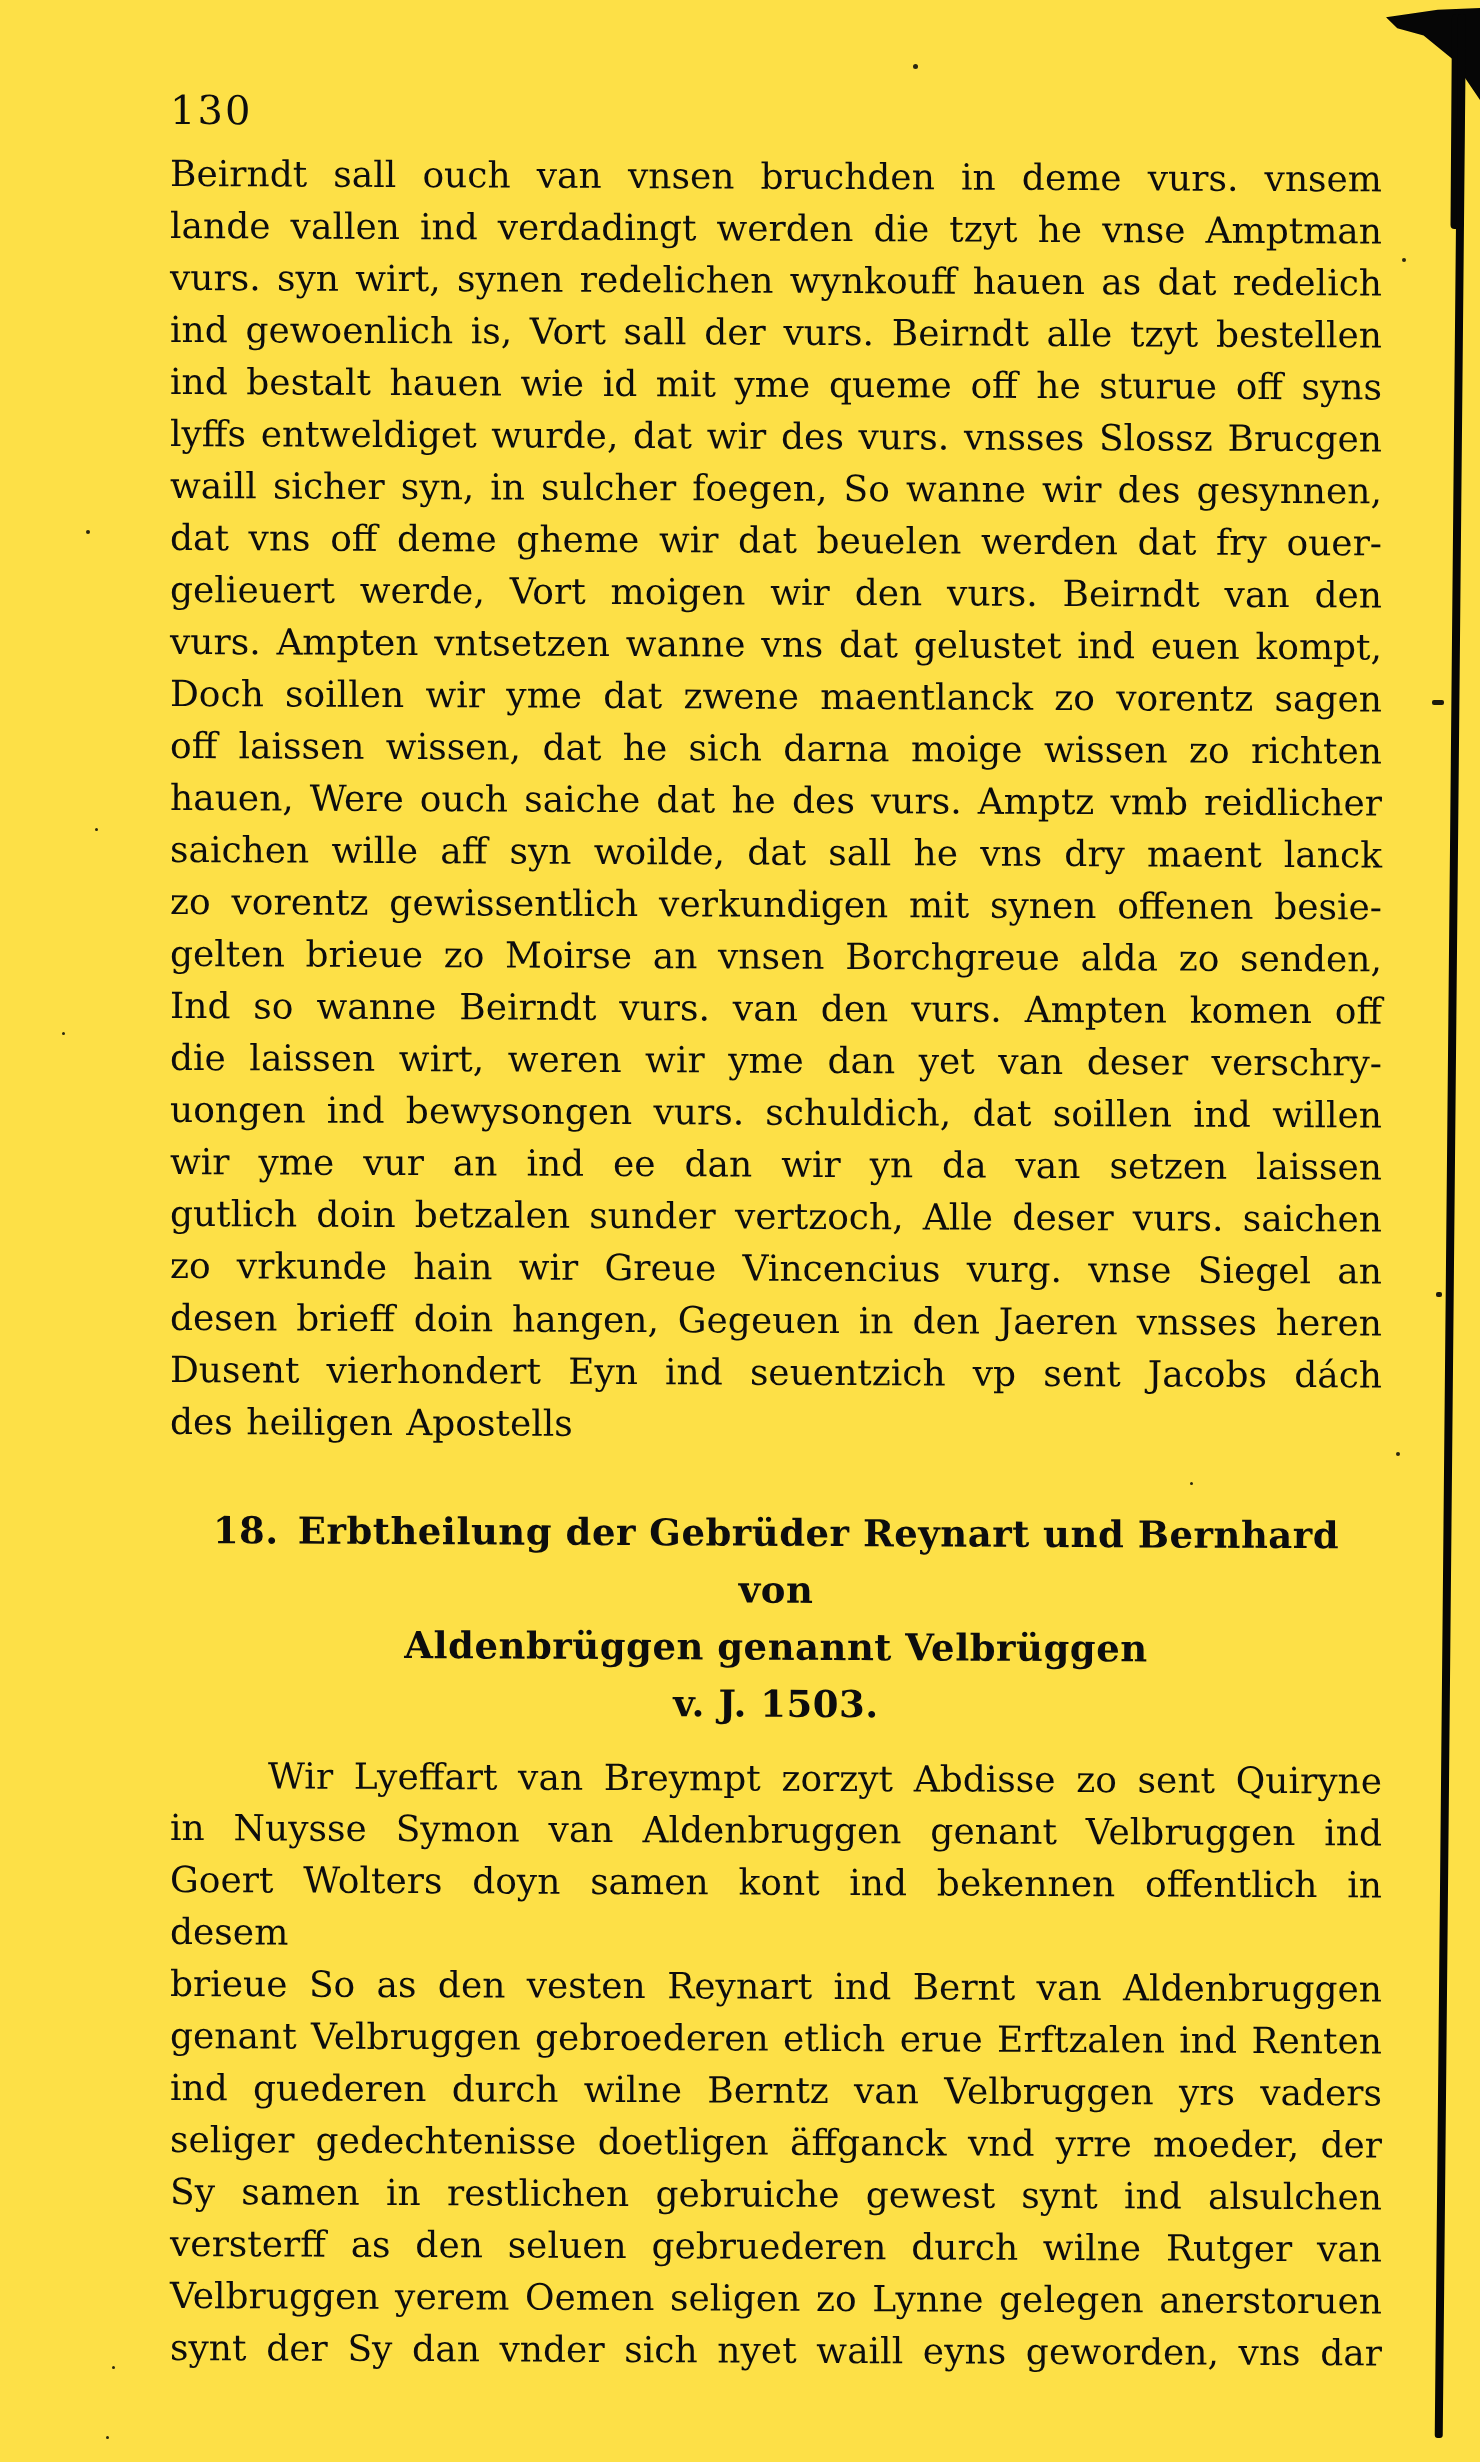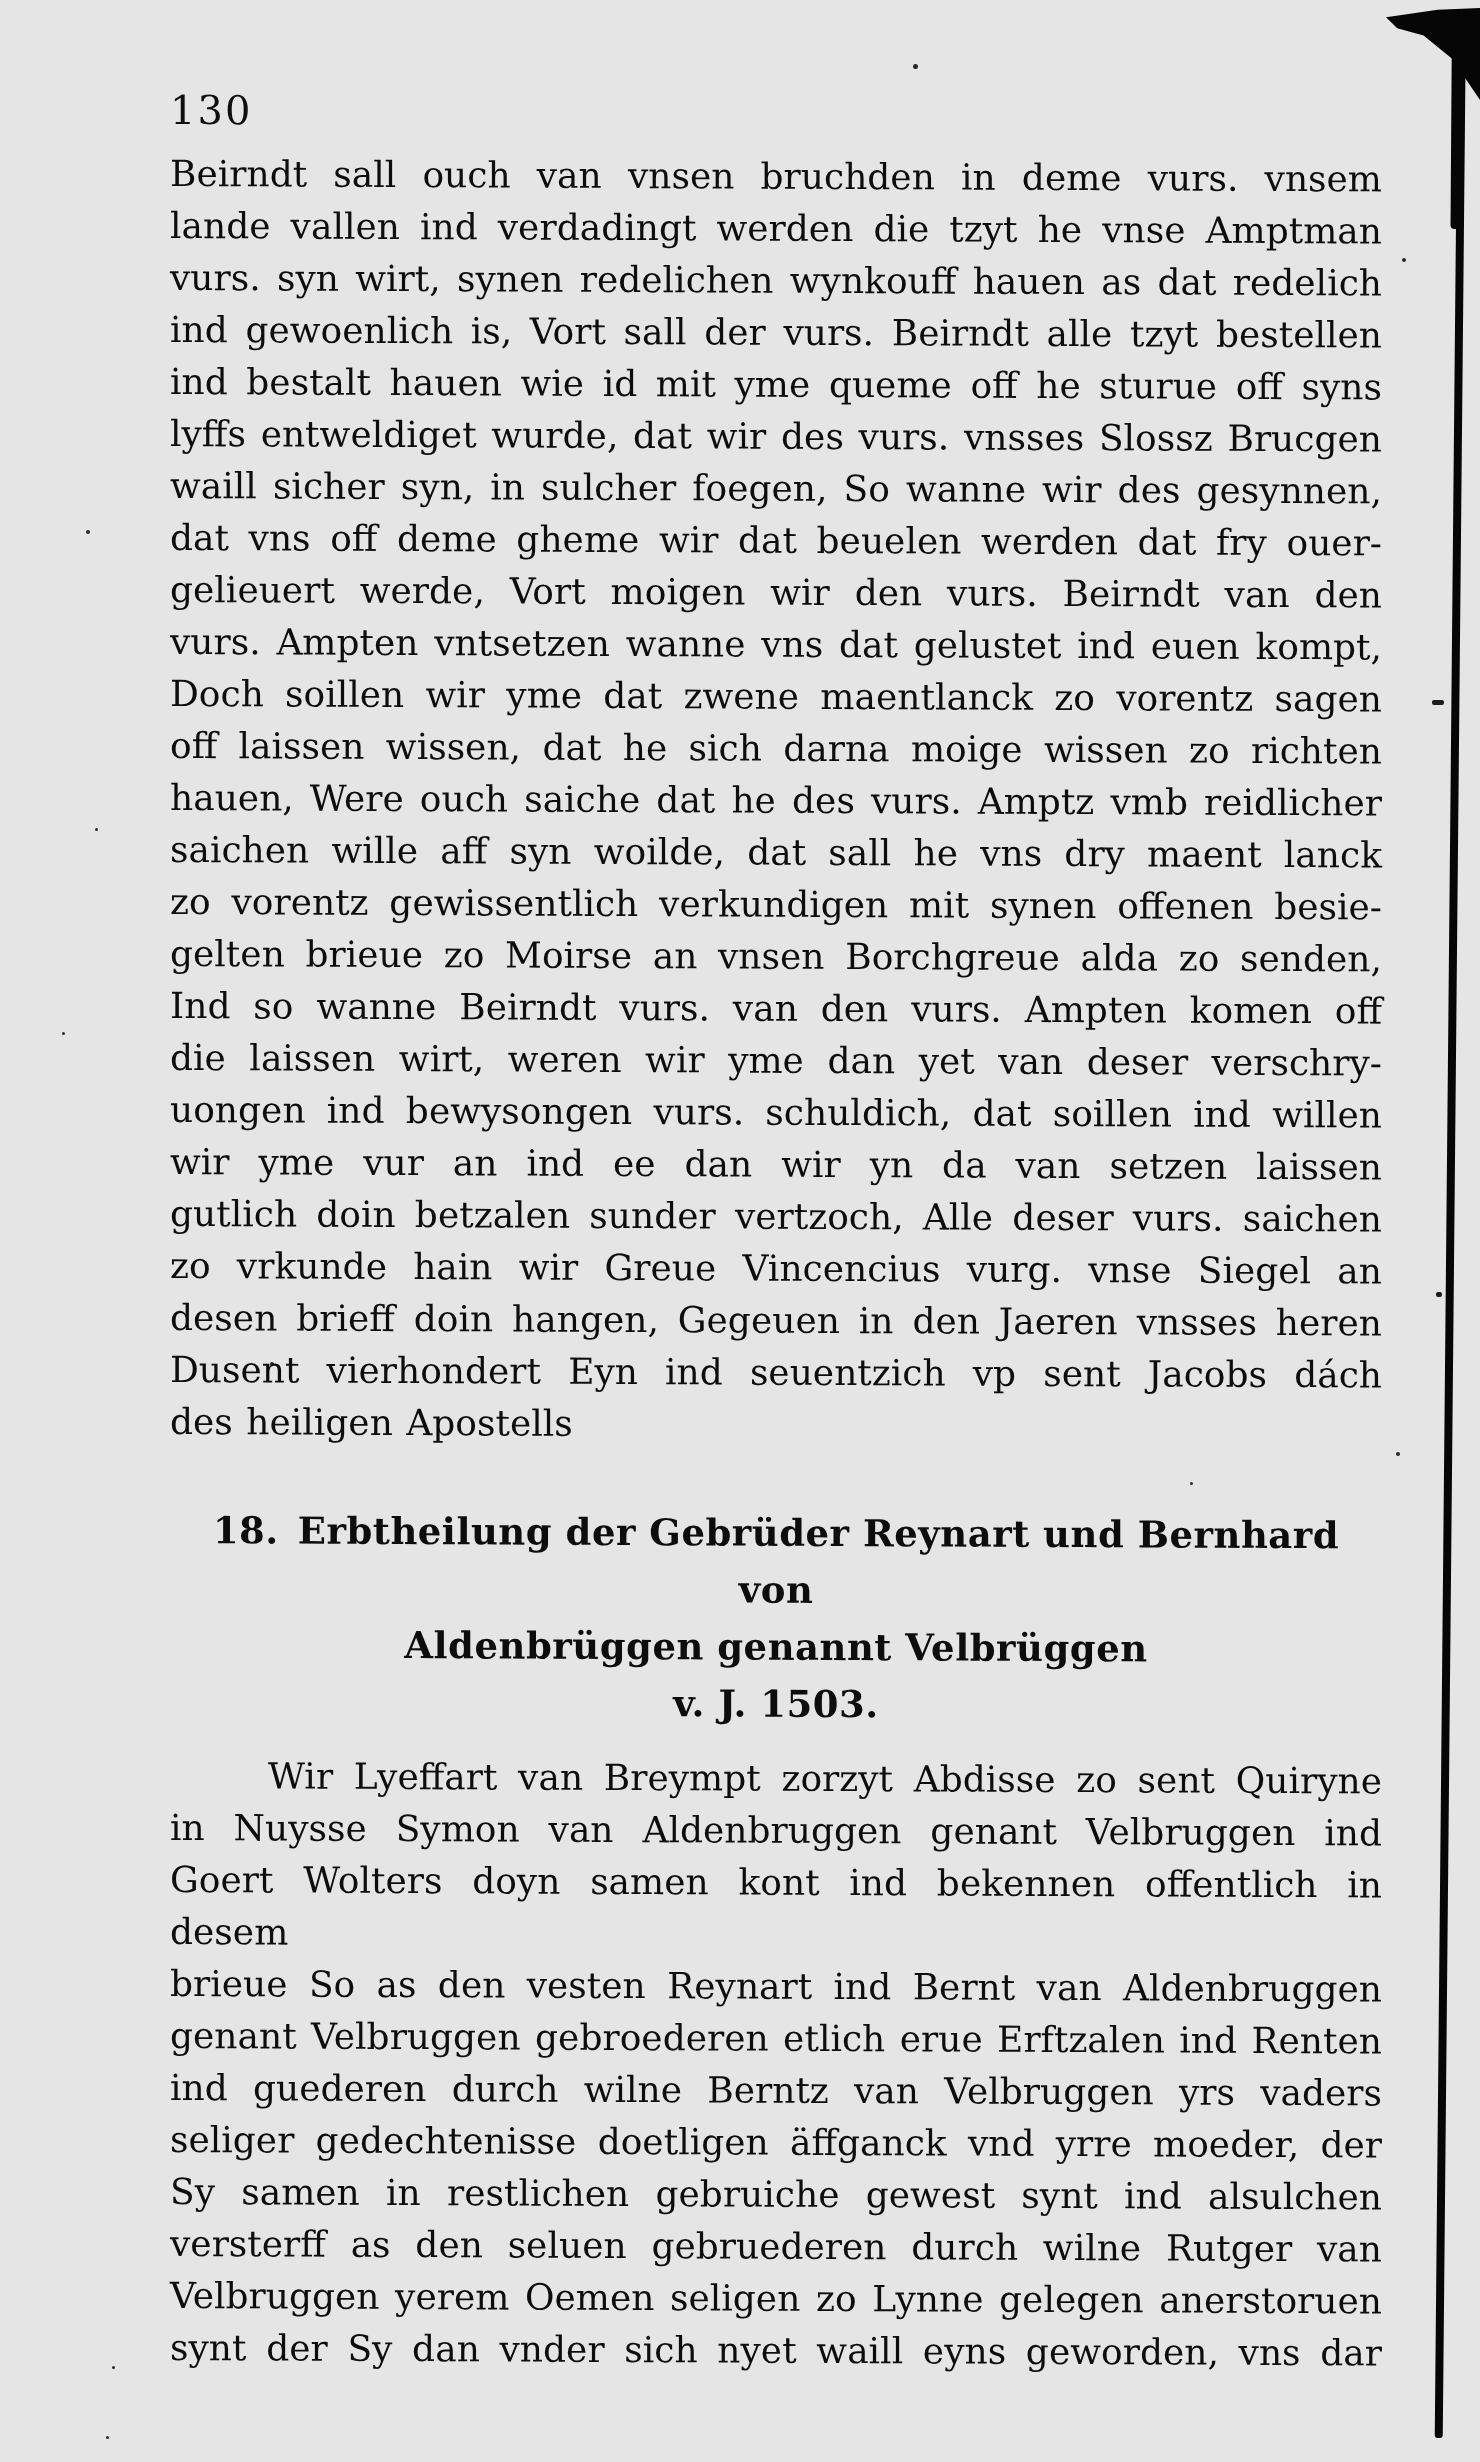--- a/index.html
+++ b/index.html
@@ -4,21 +4,21 @@
 <style>
   html, body {
     margin: 0;
     padding: 0;
     background: #ffffff;
   }
   .page {
     position: relative;
     width: 1480px;
     height: 2462px;
-    background: #e5e5e5;
+    background: #fde047;
     overflow: hidden;
     font-family: "DejaVu Serif", "Liberation Serif", serif;
     color: #0d0d0d;
   }
   .text-block {
     position: absolute;
     left: 170px;
     top: 88px;
     width: 1212px;
     transform: skewY(0.26deg);

